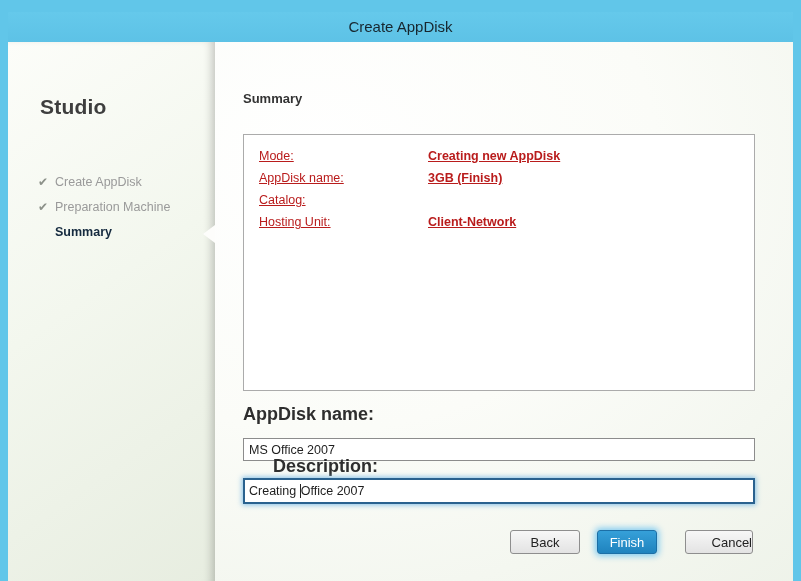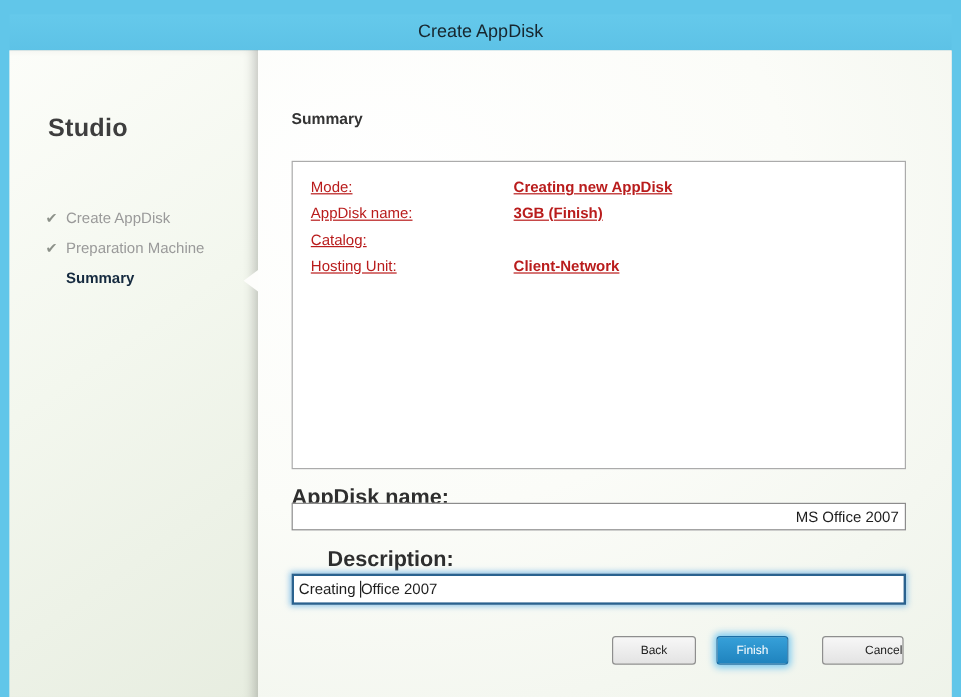--- a/index.html
+++ b/index.html
@@ -133,26 +133,25 @@
   .text-input {
     position: absolute;
     left: 28px;
     width: 512px;
     background: #ffffff;
     font-size: 12.5px;
     color: #1E1E1E;
     font-family: "Liberation Sans", sans-serif;
   }
   input.text-input {
-    top: 377px;
+    top: 396px;
     height: 23px;
     border: 1px solid #8C8C8C;
     padding: 0 5px;
     outline: none;
-    text-align: right;
   }
   .text-input.focused {
     top: 436px;
     height: 26px;
     border: 2px solid #2A628F;
     box-shadow: 0 0 5px 1px rgba(120, 185, 230, 0.9);
     display: flex;
     align-items: center;
     padding: 0 4px;
   }
@@ -164,21 +163,21 @@
   }
 
   .btn {
     position: absolute;
     top: 488px;
     height: 24px;
     border: 1px solid #8E8E8E;
     border-radius: 3px;
     background: linear-gradient(#f7f7f7, #e3e3e3);
     font-family: "Liberation Sans", sans-serif;
-    font-size: 10px;
+    font-size: 13px;
     color: #222222;
     padding: 0;
   }
   .btn-back   { left: 295px; width: 70px; }
   .btn-cancel { left: 470px; width: 68px; text-align: right; }
   .btn-finish {
     left: 382px; width: 60px;
     background: linear-gradient(#36A0D9, #1F83BE);
     border: 1px solid #1C6FA6;
     color: #ffffff;

